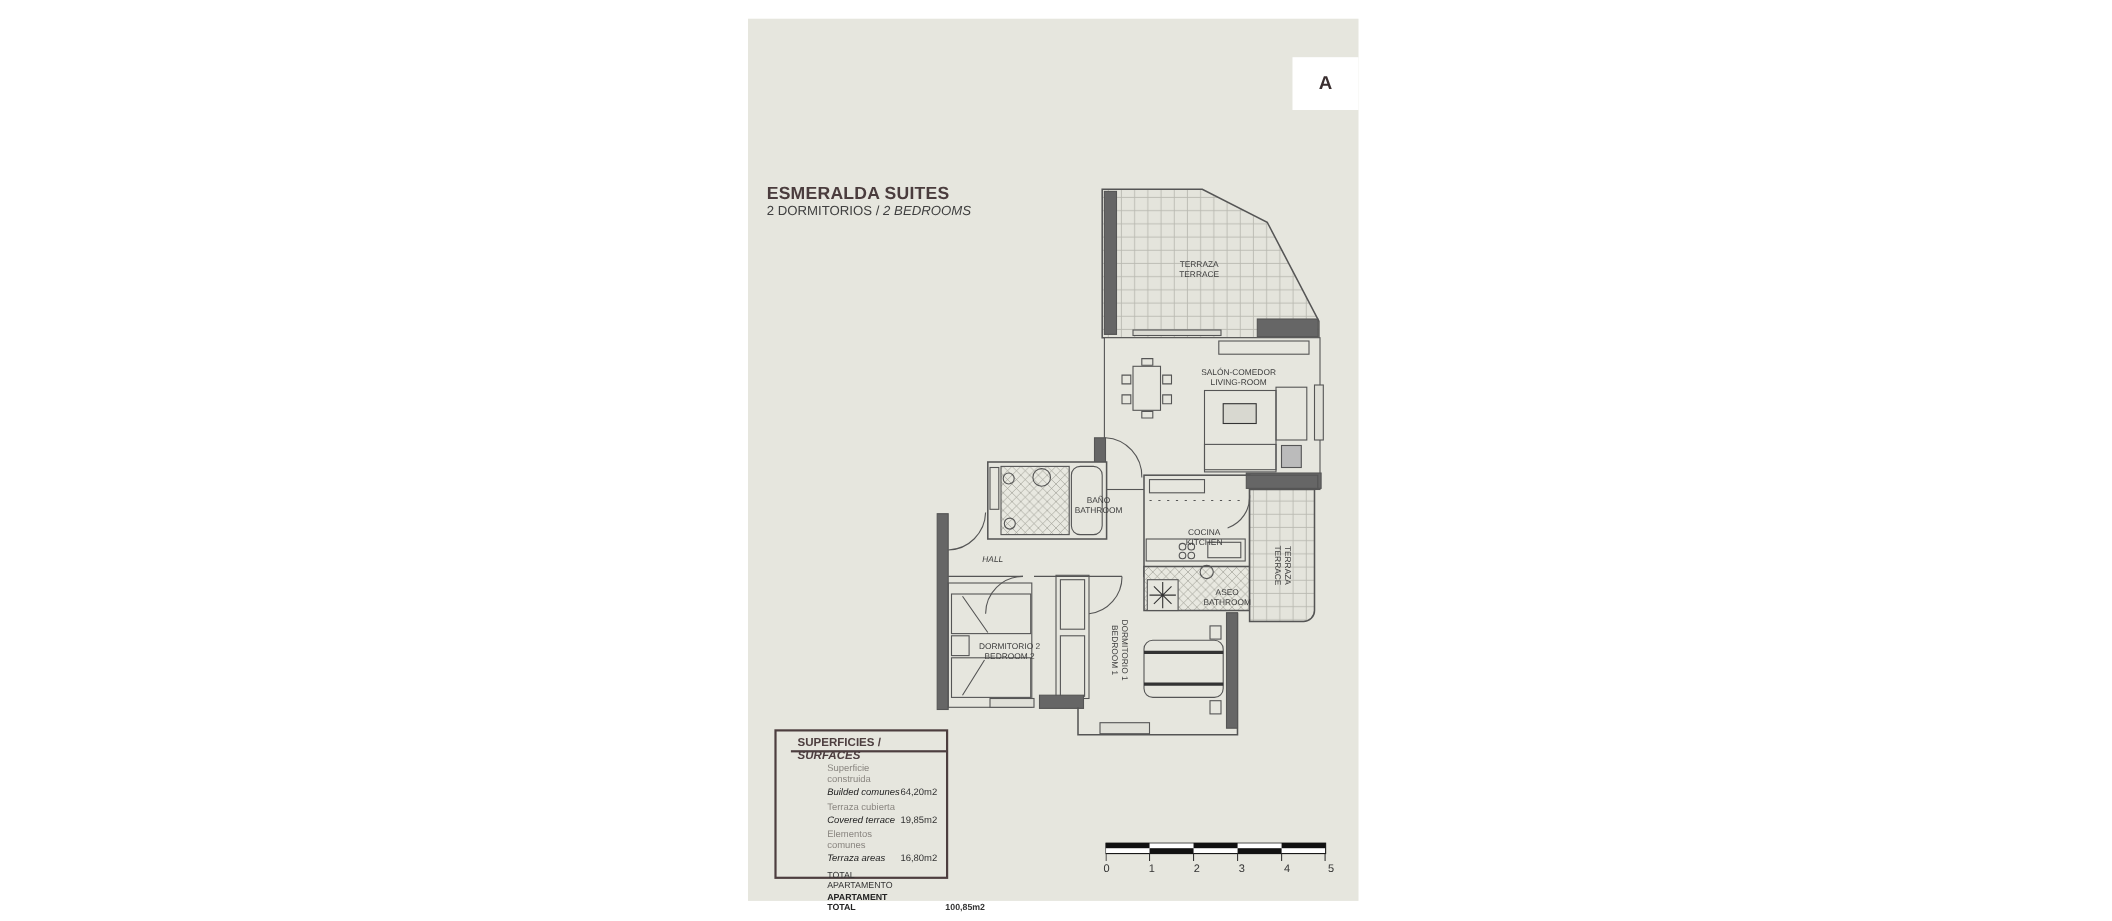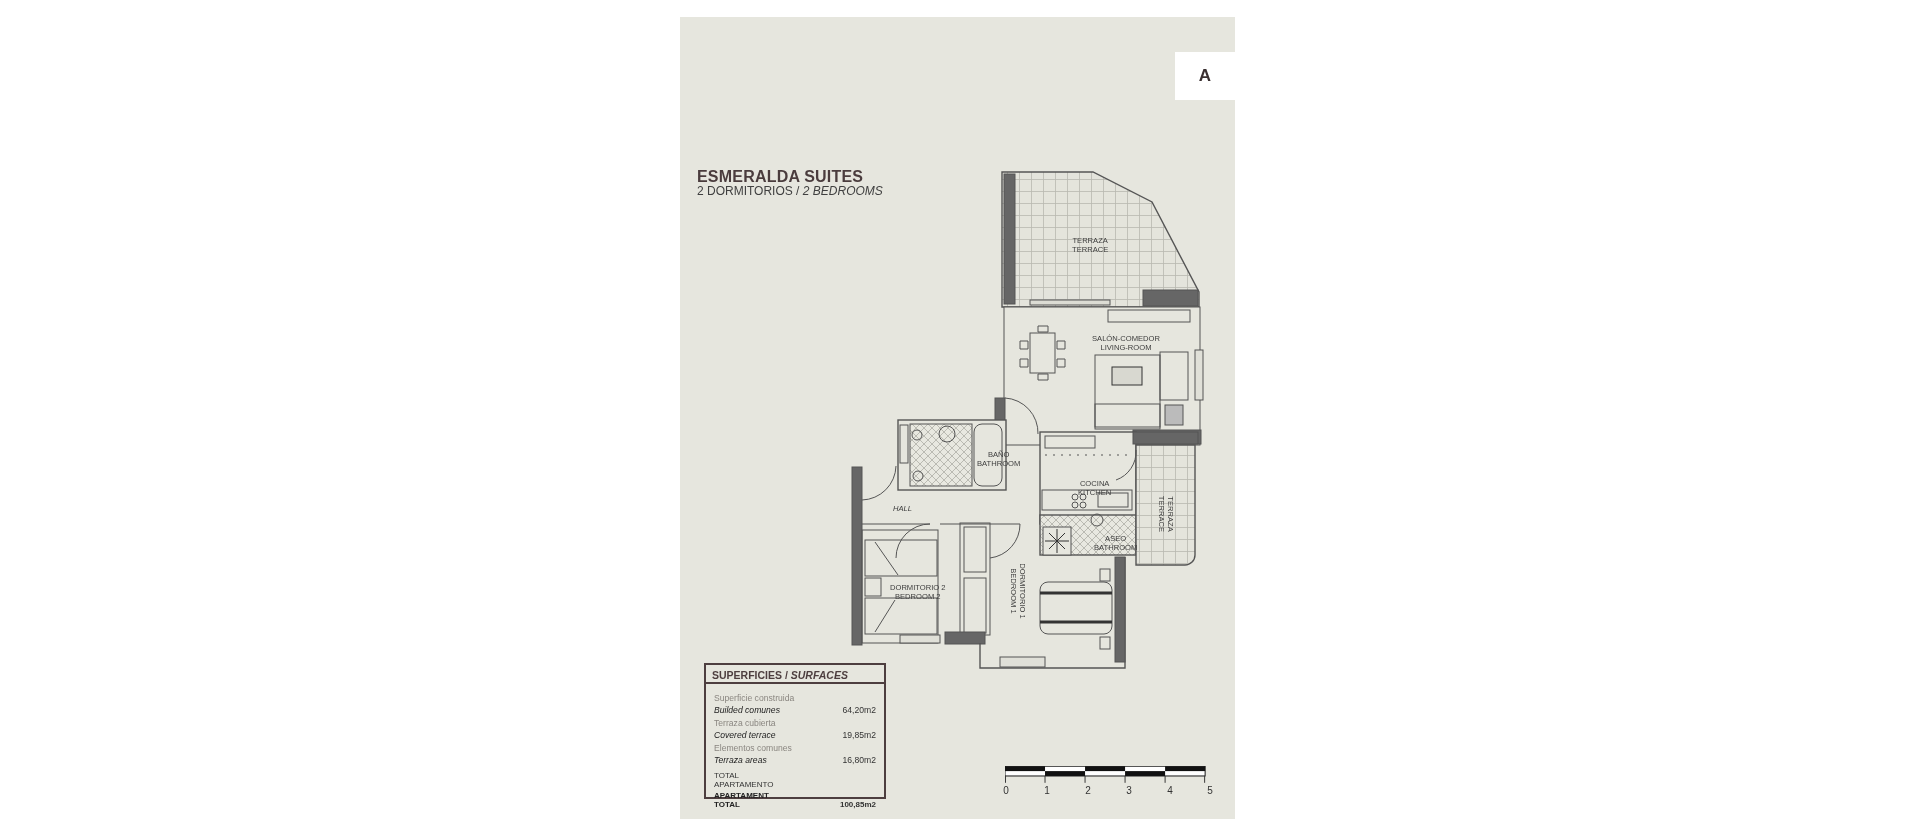--- a/index.html
+++ b/index.html
@@ -5,24 +5,24 @@
   html, body { margin:0; padding:0; }
   body { width:1920px; height:837px; background:#ffffff; position:relative; overflow:hidden;
          font-family:"Liberation Sans", sans-serif; }
   .panel { position:absolute; left:680px; top:17px; width:555px; height:802px; background:#e6e6de; }
   .badge { position:absolute; left:1175px; top:52px; width:60px; height:48px; background:#ffffff;
            display:flex; align-items:center; justify-content:center; font-weight:bold; font-size:17px; color:#3a2f30; }
   .title { position:absolute; left:697px; top:168px; font-size:16px; font-weight:bold; color:#4a3c3d; letter-spacing:0.2px; }
   .subtitle { position:absolute; left:697px; top:184px; font-size:12px; color:#404040; }
   .subtitle i { font-style:italic; }
   .plan { position:absolute; left:0; top:0; }
-  .surf { position:absolute; left:704px; top:663px; width:182px; height:136px; border:2px solid #4d3e3f; box-sizing:border-box; }
+  .surf { position:absolute; left:704px; top:663px; width:158px; height:136px; border:2px solid #4d3e3f; box-sizing:border-box;padding-left:13px; }
   .surf-head { height:19px; border-bottom:2px solid #4d3e3f; font-size:10.5px; font-weight:bold; color:#4d3e3f; padding:4px 0 0 6px; box-sizing:border-box; }
   .surf-head i { font-style:italic; }
-  .surf-body { padding:9px 8px 0 8px; font-size:8.6px; color:#333; }
+  .surf-body { padding:9px 8px 0 8px; font-size:8.6px; color:#333;margin-left:25px; }
   .row { display:flex; justify-content:space-between; align-items:flex-end; margin-bottom:3px; }
   .row .es { color:#8a8680; display:block; }
   .row .en { font-style:italic; color:#222; display:block; margin-top:2px; }
   .row .val { color:#333; }
   .total { margin-top:6px; font-size:8px; font-weight:bold; color:#222;gap:48px; }
   .total .es { font-weight:normal; color:#333; }
   .scale { position:absolute; left:1005px; top:766px; width:205px; }
   .scale-labels { position:absolute; left:1005px; top:785px; width:210px; font-size:10px; color:#333; }
   .scale-labels span { position:absolute; transform:translateX(-50%); }
   .room-label { position:absolute; font-size:7.6px; color:#3c3c3c; text-align:center; line-height:9px; white-space:nowrap; }

